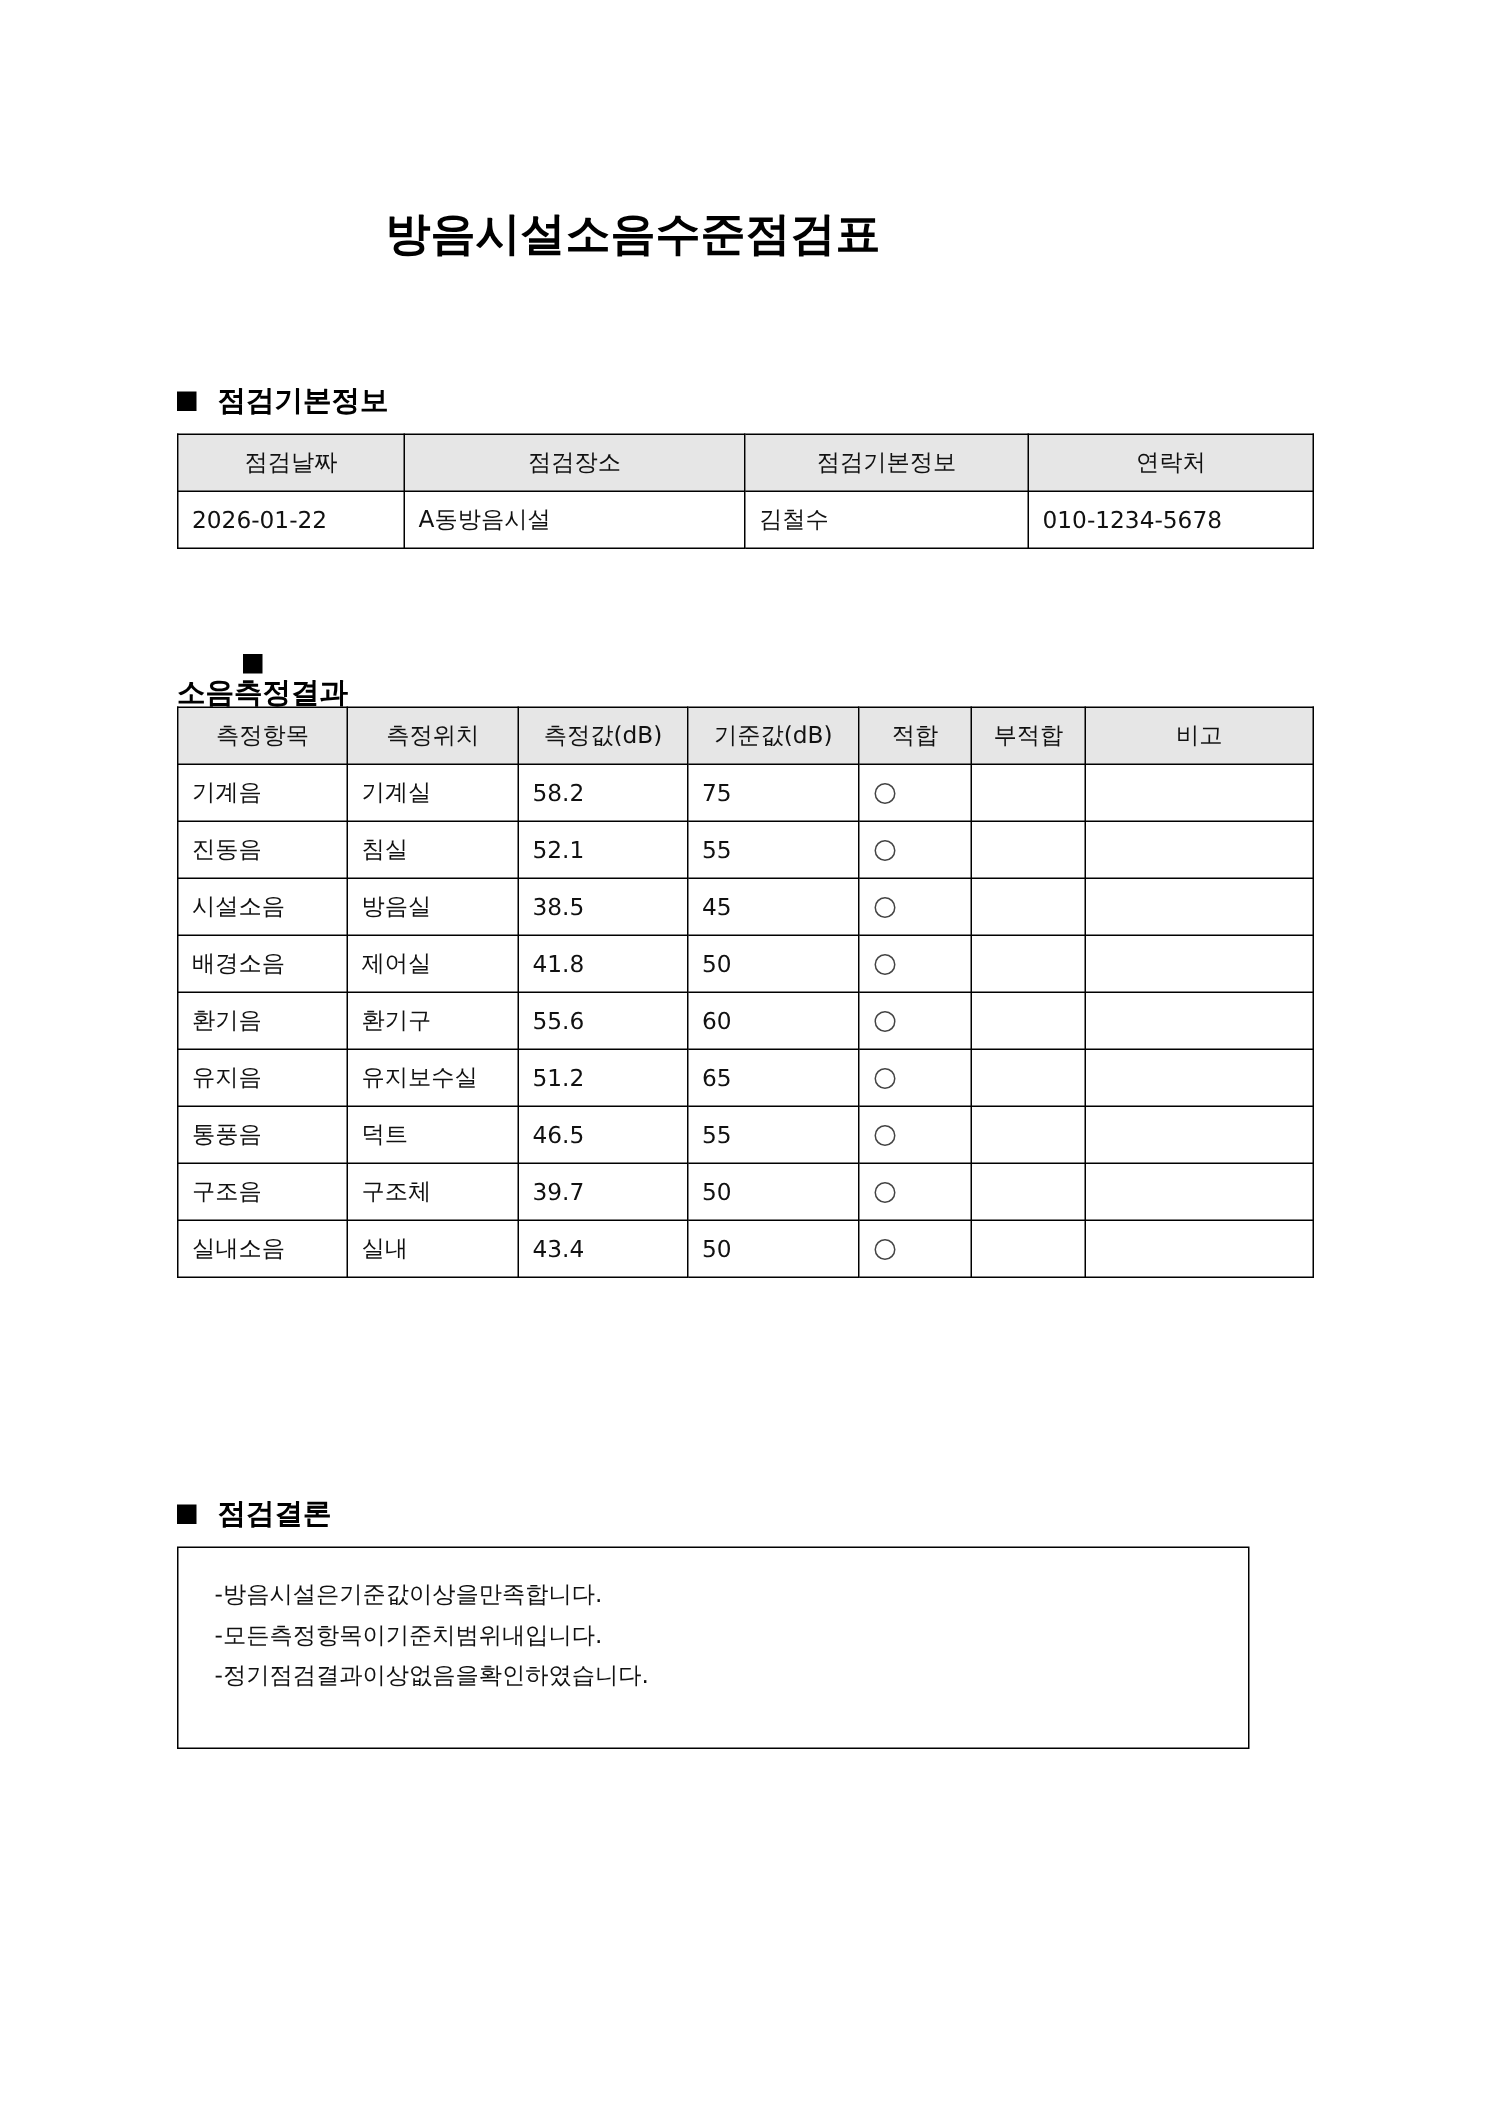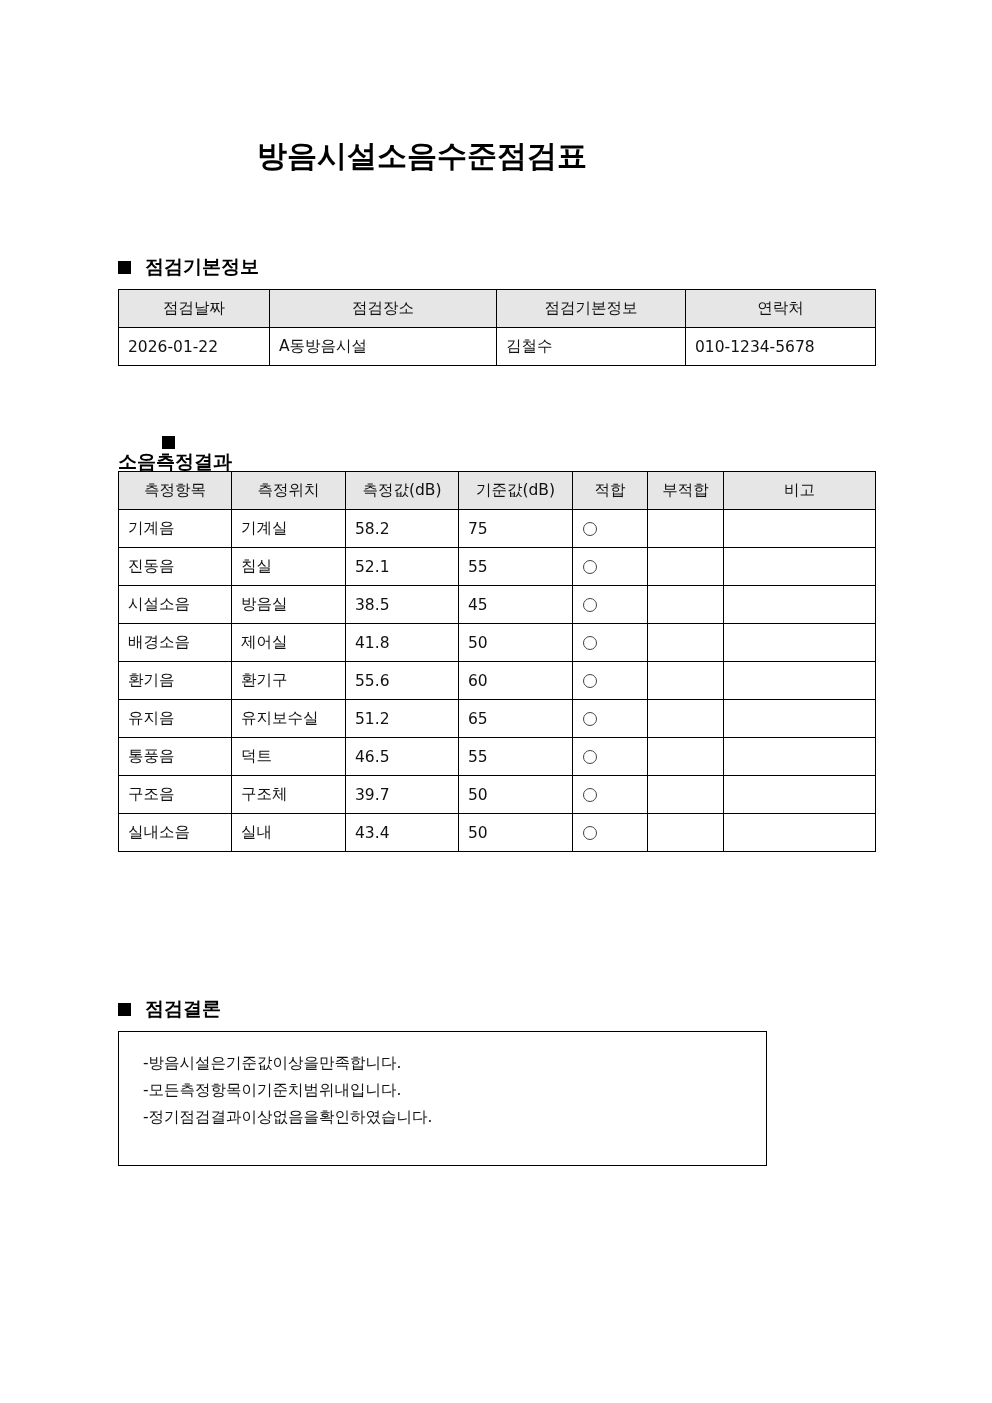--- a/index.html
+++ b/index.html
@@ -13,21 +13,21 @@
       position: absolute; left: 118px; font-size: 19px; font-weight: bold; color: #000;
       display: flex; align-items: center; text-align: center;
     }
     .section-heading .sq { display: inline-block; width: 13px; height: 13px; background: #000; margin-right: 14px; }
     table { position: absolute; left: 118px; border-collapse: collapse; table-layout: fixed; }
     td, th { border: 1.5px solid #000; font-size: 15.5px; font-weight: normal; color: #111; height: 38px; overflow: hidden; white-space: nowrap; }
     th { background: #e6e6e6; }
     td { text-align: left; padding-left: 9px; background: #fff; }
     .circle { display: inline-block; width: 14px; height: 14px; border: 1.2px solid #444; border-radius: 50%; vertical-align: middle; margin-left: 1px; }
     .conclusion-box {
-      position: absolute; left: 118px; top: 1031px; width: 649px; height: 135px;
+      position: absolute; left: 118px; top: 1031px; width: 715px; height: 135px;
       border: 1.5px solid #000; padding: 18px 0 0 24px;
     }
     .conclusion-line { font-size: 15.5px; line-height: 27px; color: #111; }
   </style>
 </head>
 <body>
 
 <div class="title">방음시설소음수준점검표</div>
 
 <div class="section-heading" style="top:254px;">

